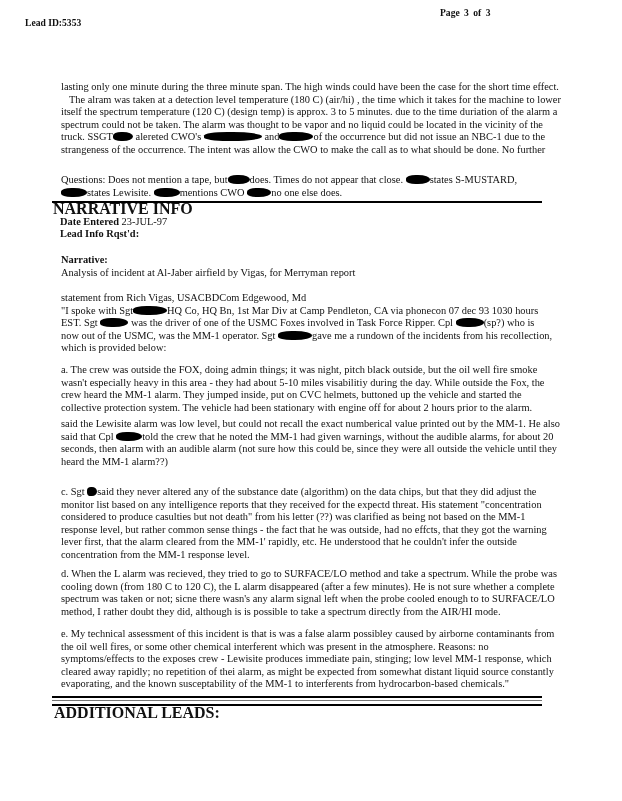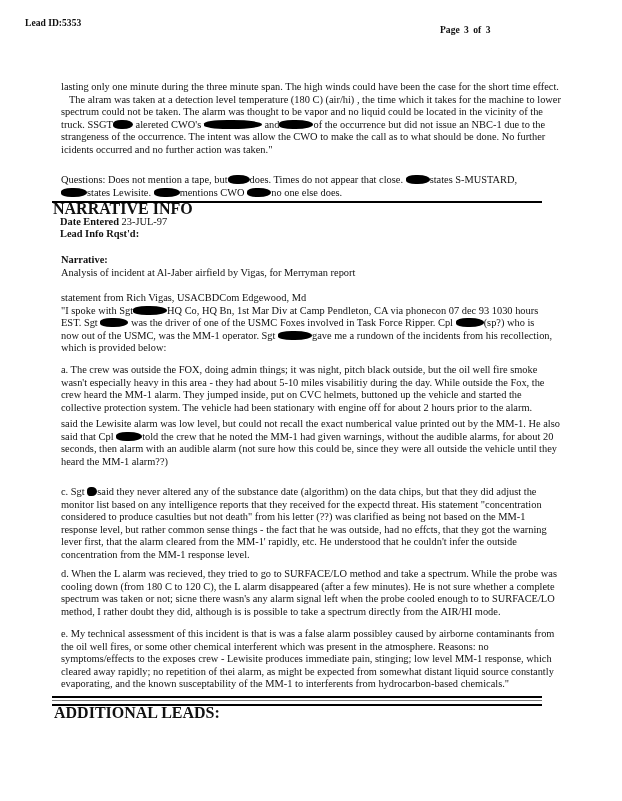--- a/index.html
+++ b/index.html
@@ -2,21 +2,21 @@
 <html><head>
 <meta charset="utf-8">
 <style>
   html, body { margin: 0; padding: 0; background: #ffffff; }
   body {
     width: 622px; height: 801px; position: relative; overflow: hidden;
     font-family: "Liberation Serif", serif; color: #111;
     font-size: 10.4px; line-height: 12.6px;
   }
   .hdr-left { position: absolute; left: 25px; top: 17px; font-weight: bold; font-size: 9.6px; }
-  .hdr-right { position: absolute; left: 440px; top: 24px; font-weight: bold; font-size: 9.6px; word-spacing: 2px; }
+  .hdr-right { position: absolute; left: 440px; top: 7px; font-weight: bold; font-size: 9.6px; word-spacing: 2px; }
   .blk { position: absolute; left: 61px; width: 520px; }
   .p { margin: 0; font-family: Liberation Serif, serif; }
   .redact {
     display: inline-block; background: #000; border-radius: 40% 50% 50% 40%;
     height: 9px; vertical-align: -1px;
   }
   .rule { position: absolute; left: 52px; width: 490px; background: #000; }
   .sec-title { position: absolute; left: 53px; font-weight: bold; font-size: 16px; }
   .field { position: absolute; left: 60px; font-weight: bold; }
   .field .v { font-weight: normal; }
@@ -24,29 +24,29 @@
 </style>
 </head>
 <body>
 
 <div class="hdr-left">Lead ID:5353</div>
 <div class="hdr-right">Page  3 of   3</div>
 
 <div class="blk" style="top:81px; left:61px;">
   <p class="p">lasting only one minute during the three minute span.  The high winds could have been the case for the short time effect.</p>
   <p class="p" style="padding-left:8px">The alram was taken at a detection level temperature (180 C) (air/hi) , the time which it takes for the machine to lower</p>
+  <p class="p">itself the spectrum  temperature (120 C) (design temp) is approx. 3 to 5 minutes.  due to the time duriation of the alarm a</p>
   <p class="p">spectrum could not be taken.  The alarm was thought to be vapor and no liquid could be located in the vicinity of the</p>
   <p class="p">
     <span>truck.  SSGT</span><span class="redact" style="width:20px"></span>
     <span>alereted CWO's</span>
     <span class="redact" style="width:58px"></span>
     <span>and</span><span class="redact" style="width:34px"></span><span>of the occurrence but did not  issue an NBC-1 due to the</span>
   </p>
   <p class="p">strangeness of the occurrence.  The intent was allow the CWO to make the call as to what should be done.  No further</p>
-  <p class="p">icidents occurred and no further action was taken."</p>
 </div>
 
 <div class="blk" style="top:174px;">
   <p class="p">
     <span>Questions:  Does not mention a tape, but</span><span class="redact" style="width:22px"></span><span>does.   Times do not appear that close.</span>
     <span class="redact" style="width:24px"></span><span>states S-MUSTARD,</span>
   </p>
   <p class="p">
     <span class="redact" style="width:26px"></span><span>states Lewisite.</span>
     <span class="redact" style="width:26px"></span><span>mentions CWO</span>

